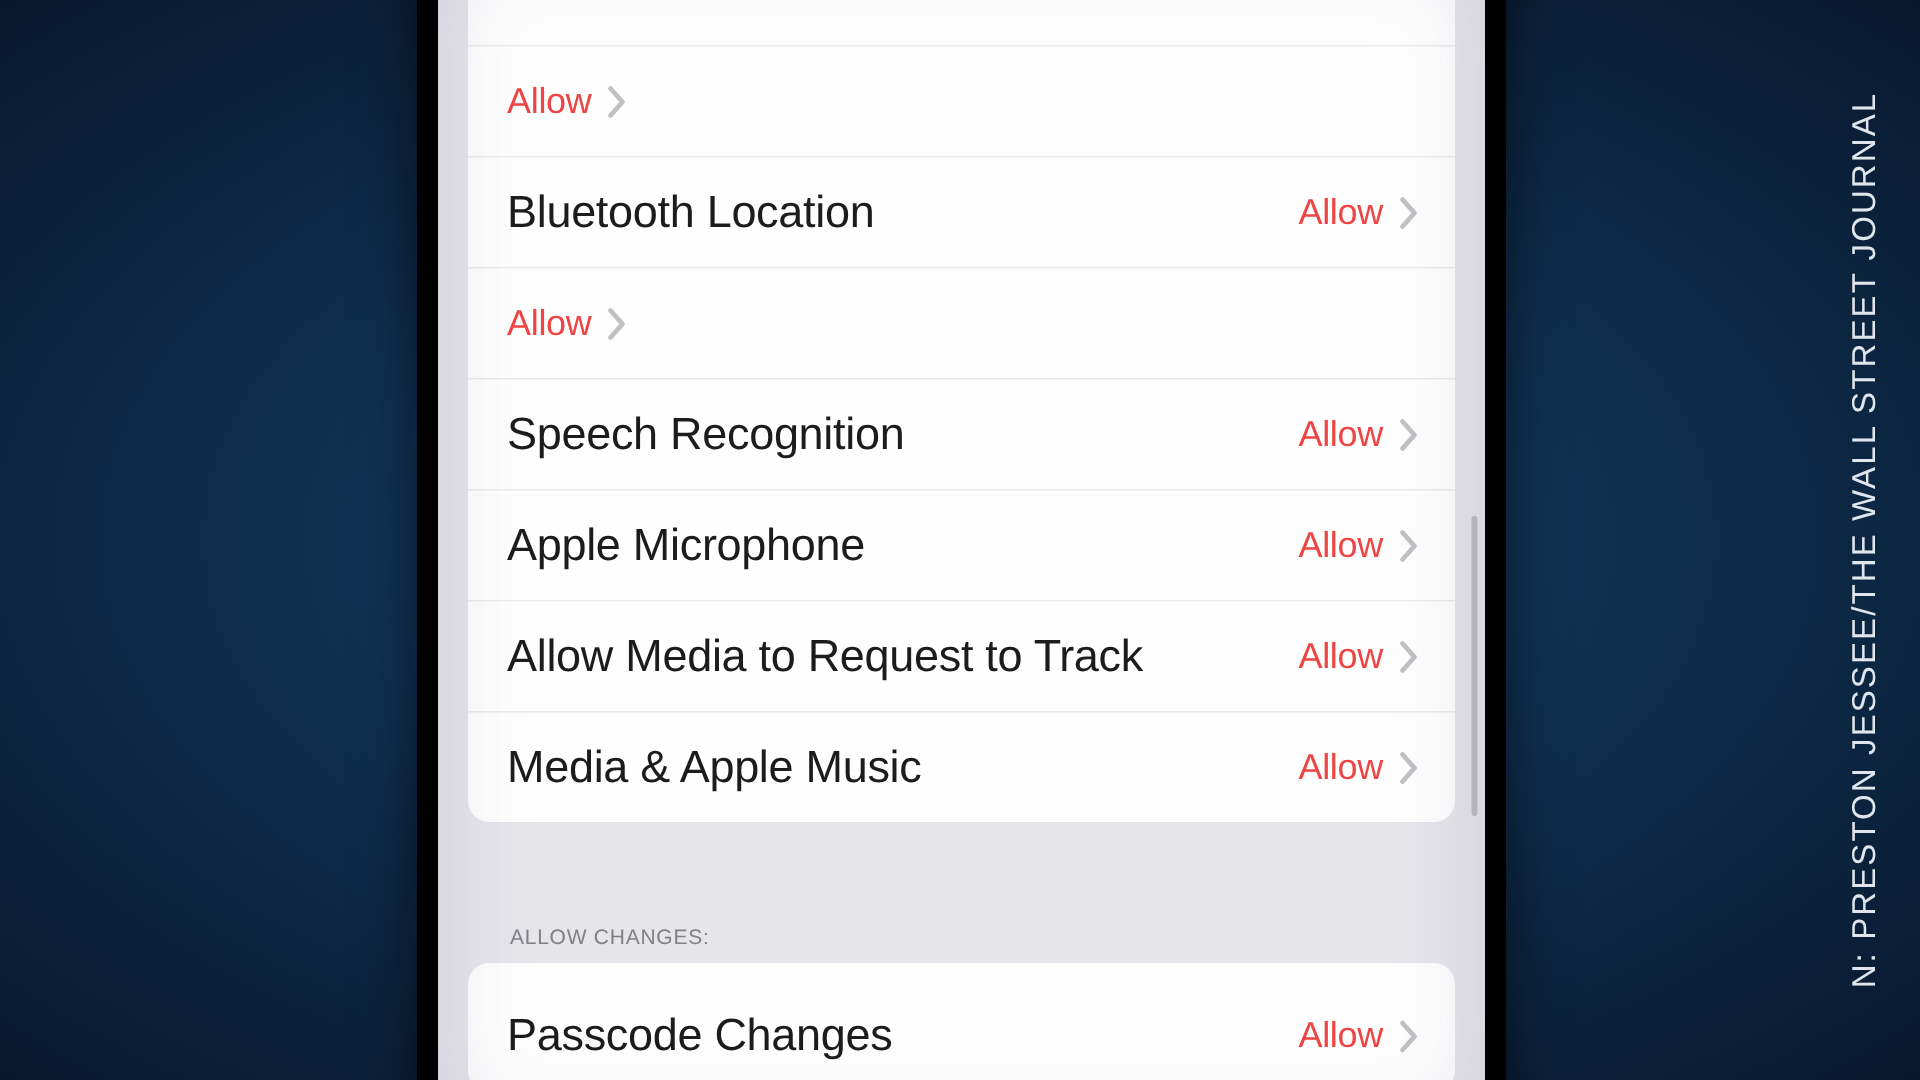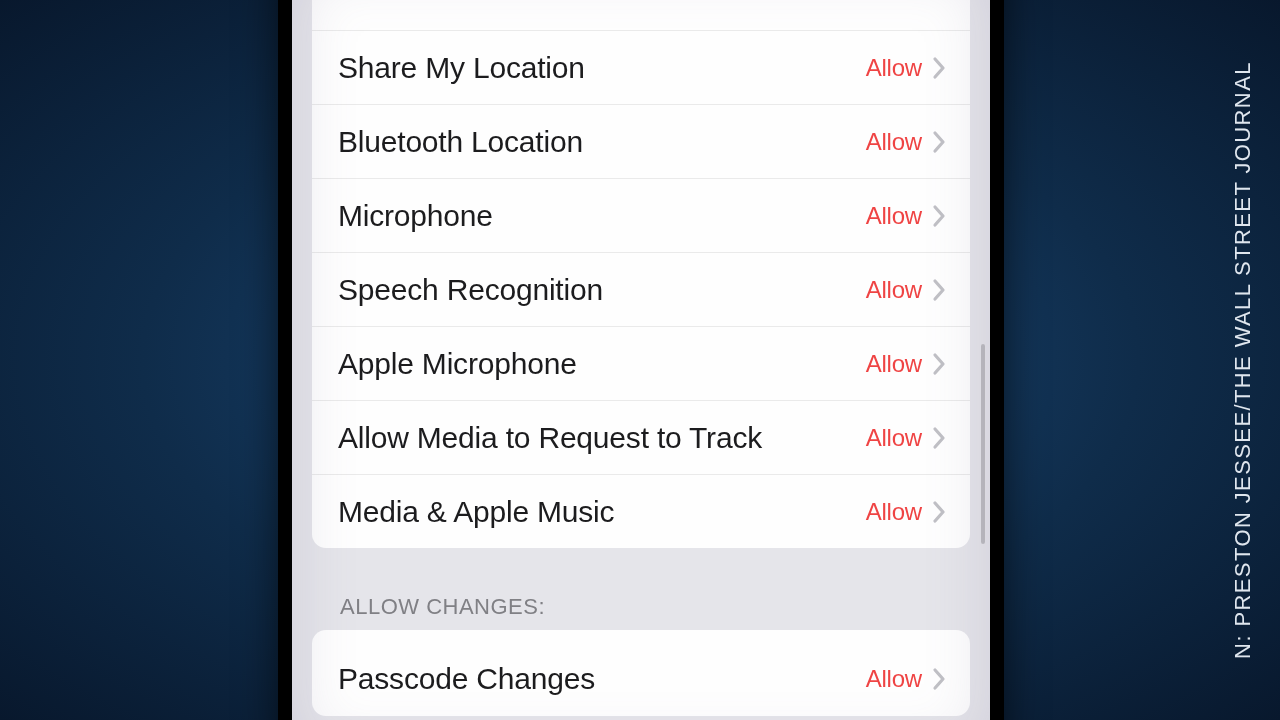--- a/index.html
+++ b/index.html
@@ -58,24 +58,24 @@
 
   .chev {
     width: 14px; height: 24px;
     display: inline-block;
   }
   .chev svg { width: 100%; height: 100%; display: block; }
   .chev path { stroke: #c0c0c5; stroke-width: 3.2; fill: none; stroke-linecap: round; stroke-linejoin: round; }
 
   .section-header {
     padding: 0 20px 10px 48px;
-    font-size: 22px;
+    font-size: 14px;
     color: #808085;
     letter-spacing: 0.5px;
-    margin-top: 46px;
+    margin-top: 68px;
   }
 
   
   .screen::after {
     content: "";
     position: absolute;
     inset: 0;
     pointer-events: none;
     box-shadow: inset 0 0 60px 6px rgba(120,110,150,0.18);
     border-radius: 24px;
@@ -115,41 +115,39 @@
 
     <div class="group first">
 
       <div class="row">
         
         
         
       </div>
 
       <div class="row">
-        <span class="row-label">Share My Location</span>
         <span class="row-value">Allow</span>
         <span class="chev">
             <svg viewBox="0 0 14 24">
               <path d="M3 3 L11 12 L3 21"></path>
             </svg>
           </span>
       </div>
 
       <div class="row">
         <span class="row-label">Bluetooth Location</span>
         <span class="row-value">Allow</span>
         <span class="chev">
             <svg viewBox="0 0 14 24">
               <path d="M3 3 L11 12 L3 21"></path>
             </svg>
           </span>
       </div>
 
       <div class="row">
-        <span class="row-label">Microphone</span>
         <span class="row-value">Allow</span>
         <span class="chev">
             <svg viewBox="0 0 14 24">
               <path d="M3 3 L11 12 L3 21"></path>
             </svg>
           </span>
       </div>
 
       <div class="row">
         <span class="row-label">Speech Recognition</span>

